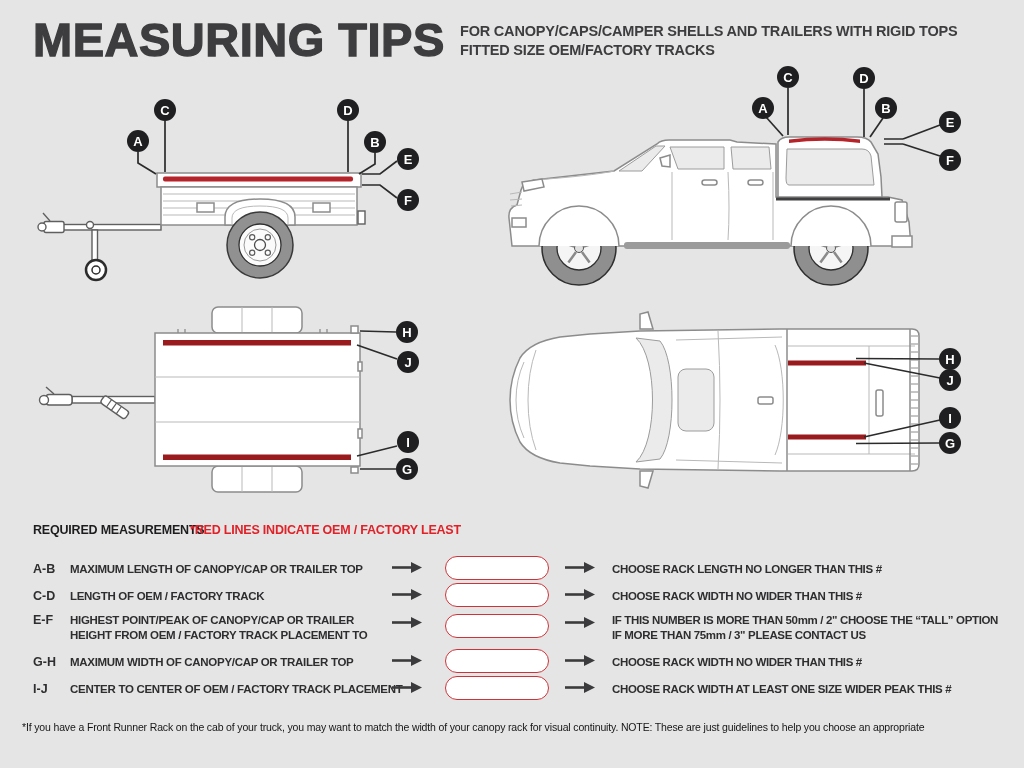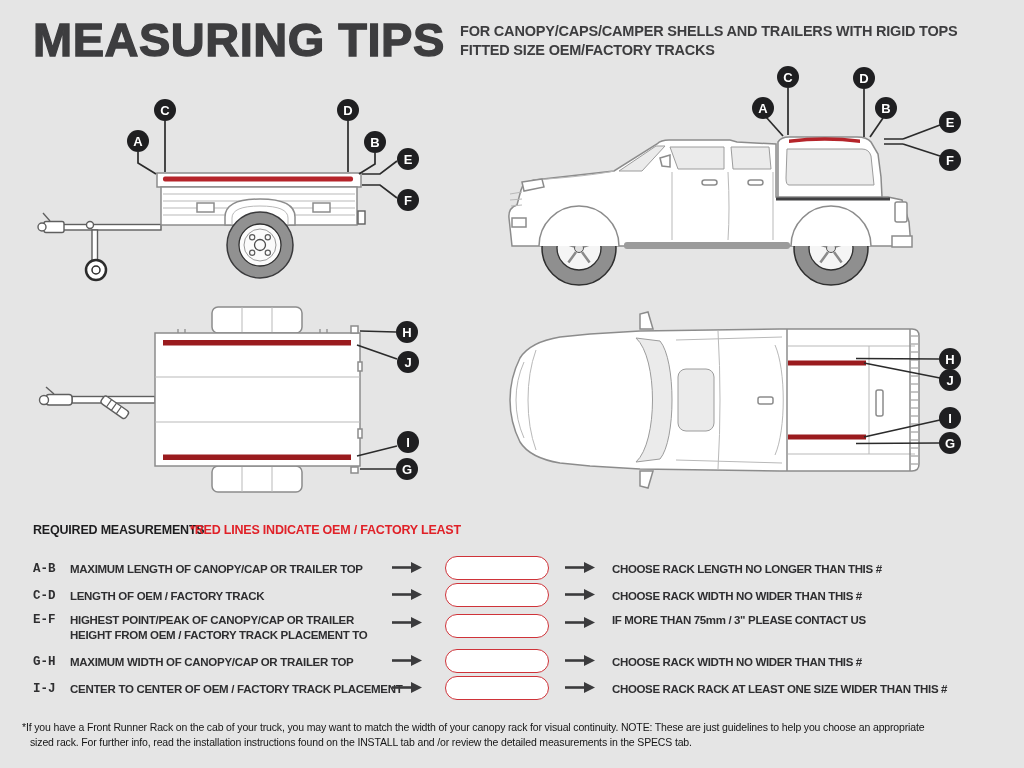--- a/index.html
+++ b/index.html
@@ -29,21 +29,21 @@
   .lbl-t{fill:#ffffff;font-family:"Liberation Sans",sans-serif;font-size:13px;font-weight:bold;text-anchor:middle;}
   .red-side{fill:#b5242a;}
   .red-top{fill:#9a1b1e;}
 
   
   .sec-title{position:absolute;left:33px;top:523px;font-size:12.5px;font-weight:bold;
              letter-spacing:-0.2px;color:#1d1d1f;text-align:center;}
   .red-note{position:absolute;left:190px;top:523px;font-size:12.5px;font-weight:bold;
             letter-spacing:-0.2px;color:#e02128;}
   .m-row{position:absolute;left:0;width:1024px;height:32px;}
-  .m-id{position:absolute;left:33px;top:0;font-size:12.5px;font-weight:bold;color:#2e2e30;font-family:Liberation Mono, monospace;}
+  .m-id{position:absolute;left:33px;top:0;font-size:12.5px;font-weight:bold;color:#2e2e30;}
   .m-desc{position:absolute;left:70px;top:0;font-size:11.5px;font-weight:bold;
           line-height:14.5px;letter-spacing:-0.3px;color:#2e2e30;white-space:nowrap;}
   .m-arrow1{position:absolute;left:392px;top:0;}
   .pill{position:absolute;left:445px;top:-6px;width:102px;height:22px;background:#fff;
         border:1.6px solid #cf3339;border-radius:13px;}
   .m-arrow2{position:absolute;left:565px;top:0;}
   .m-result{position:absolute;left:612px;top:0;font-size:11.5px;font-weight:bold;
             line-height:15px;letter-spacing:-0.35px;color:#2e2e30;white-space:nowrap;}
   .row-ef .pill{top:1px;}
   .row-ef .m-arrow1,.row-ef .m-arrow2{top:4px;}
@@ -378,20 +378,21 @@
     <svg class="m-arrow1" width="30" height="11" viewBox="0 0 30 11">
         <line x1="0" y1="5.5" x2="19" y2="5.5" stroke="#3b3b3d" stroke-width="2.6"></line>
         <polygon points="19,0 30,5.5 19,11" fill="#3b3b3d"></polygon>
       </svg>
     <div class="pill"></div>
     <svg class="m-arrow2" width="30" height="11" viewBox="0 0 30 11">
         <line x1="0" y1="5.5" x2="19" y2="5.5" stroke="#3b3b3d" stroke-width="2.6"></line>
         <polygon points="19,0 30,5.5 19,11" fill="#3b3b3d"></polygon>
       </svg>
     <div class="m-result">
+      <div>IF THIS NUMBER IS MORE THAN 50mm / 2" CHOOSE THE “TALL” OPTION</div>
       <div>IF MORE THAN 75mm / 3" PLEASE CONTACT US</div>
     </div>
   </div>
 
   <div class="m-row" style="top:655px">
     <span class="m-id">G-H</span>
     <div class="m-desc">
       <div>MAXIMUM  WIDTH OF CANOPY/CAP OR TRAILER TOP</div>
     </div>
     <svg class="m-arrow1" width="30" height="11" viewBox="0 0 30 11">
@@ -416,22 +417,21 @@
     <svg class="m-arrow1" width="30" height="11" viewBox="0 0 30 11">
         <line x1="0" y1="5.5" x2="19" y2="5.5" stroke="#3b3b3d" stroke-width="2.6"></line>
         <polygon points="19,0 30,5.5 19,11" fill="#3b3b3d"></polygon>
       </svg>
     <div class="pill"></div>
     <svg class="m-arrow2" width="30" height="11" viewBox="0 0 30 11">
         <line x1="0" y1="5.5" x2="19" y2="5.5" stroke="#3b3b3d" stroke-width="2.6"></line>
         <polygon points="19,0 30,5.5 19,11" fill="#3b3b3d"></polygon>
       </svg>
     <div class="m-result">
-      <div>CHOOSE RACK RACK AT LEAST ONE SIZE WIDER THAN THIS #</div>
+      <div>CHOOSE RACK WIDTH AT LEAST ONE SIZE WIDER PEAK THIS #</div>
     </div>
   </div>
 
   <div class="footnote">
     <div>*If you have a Front Runner Rack on the cab of your truck, you may want to match the width of your canopy rack for visual continuity. NOTE: These are just guidelines to help you choose an appropriate</div>
-    <div class="l2">sized rack. For further info, read the installation instructions found on the INSTALL tab and /or review the detailed measurements in the SPECS tab.</div>
   </div>
 
 </div>
 
 </body></html>

